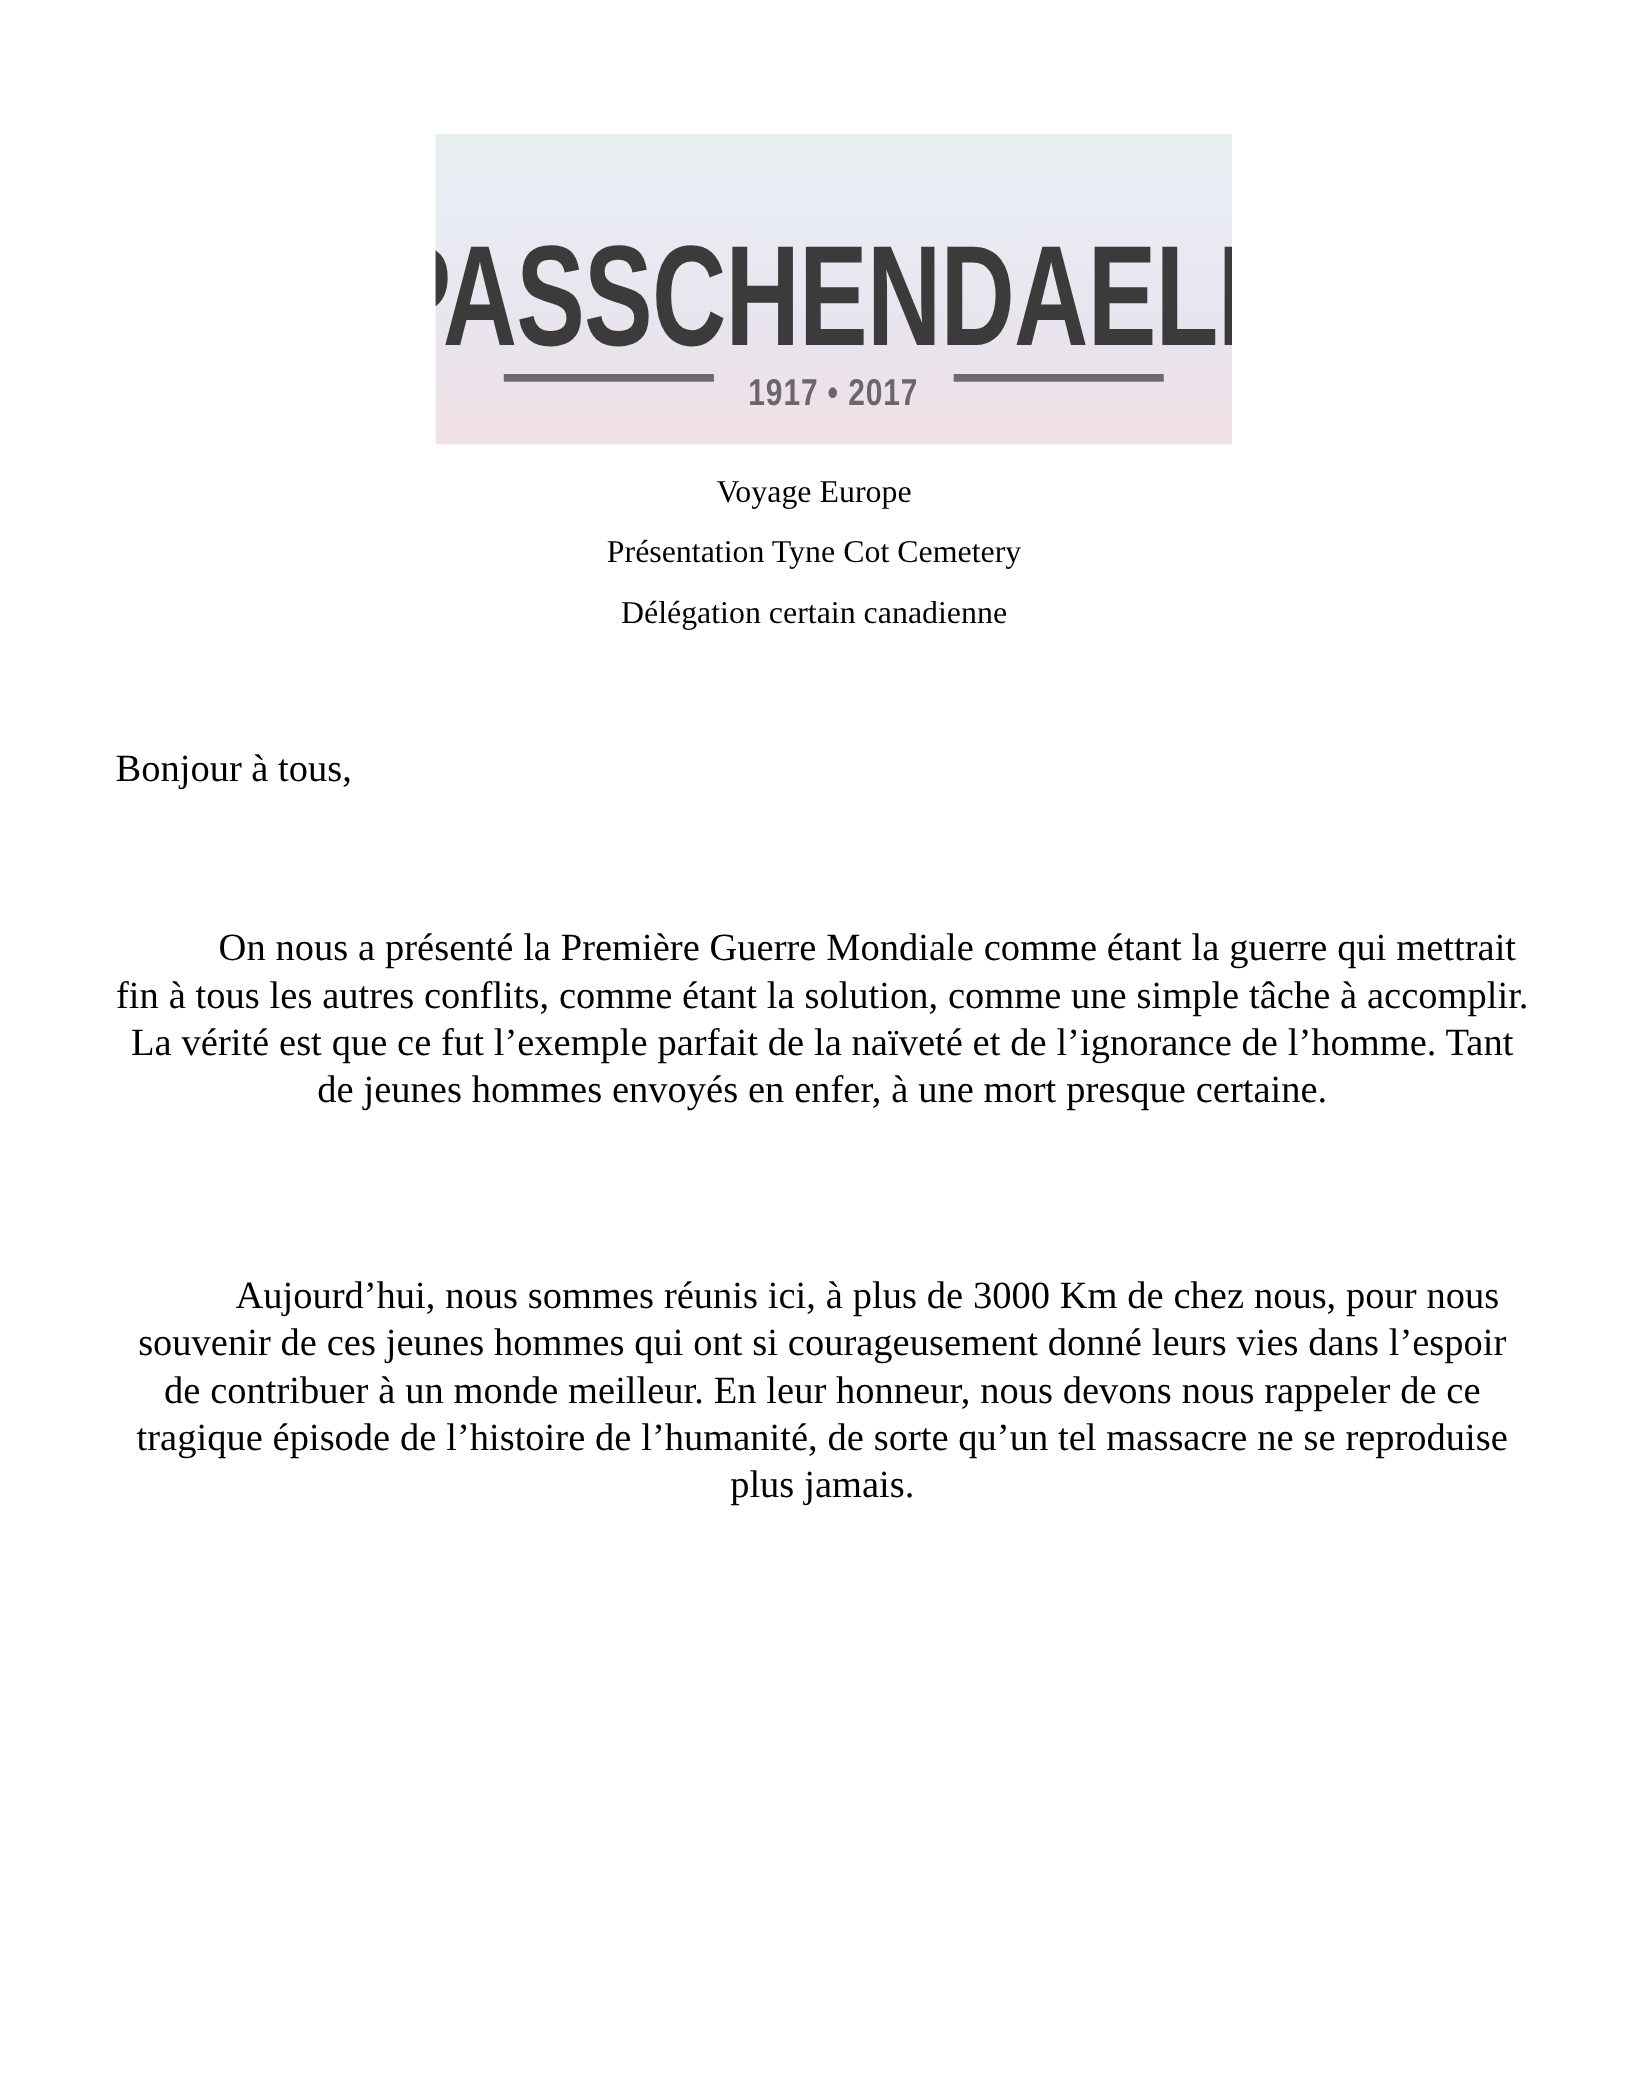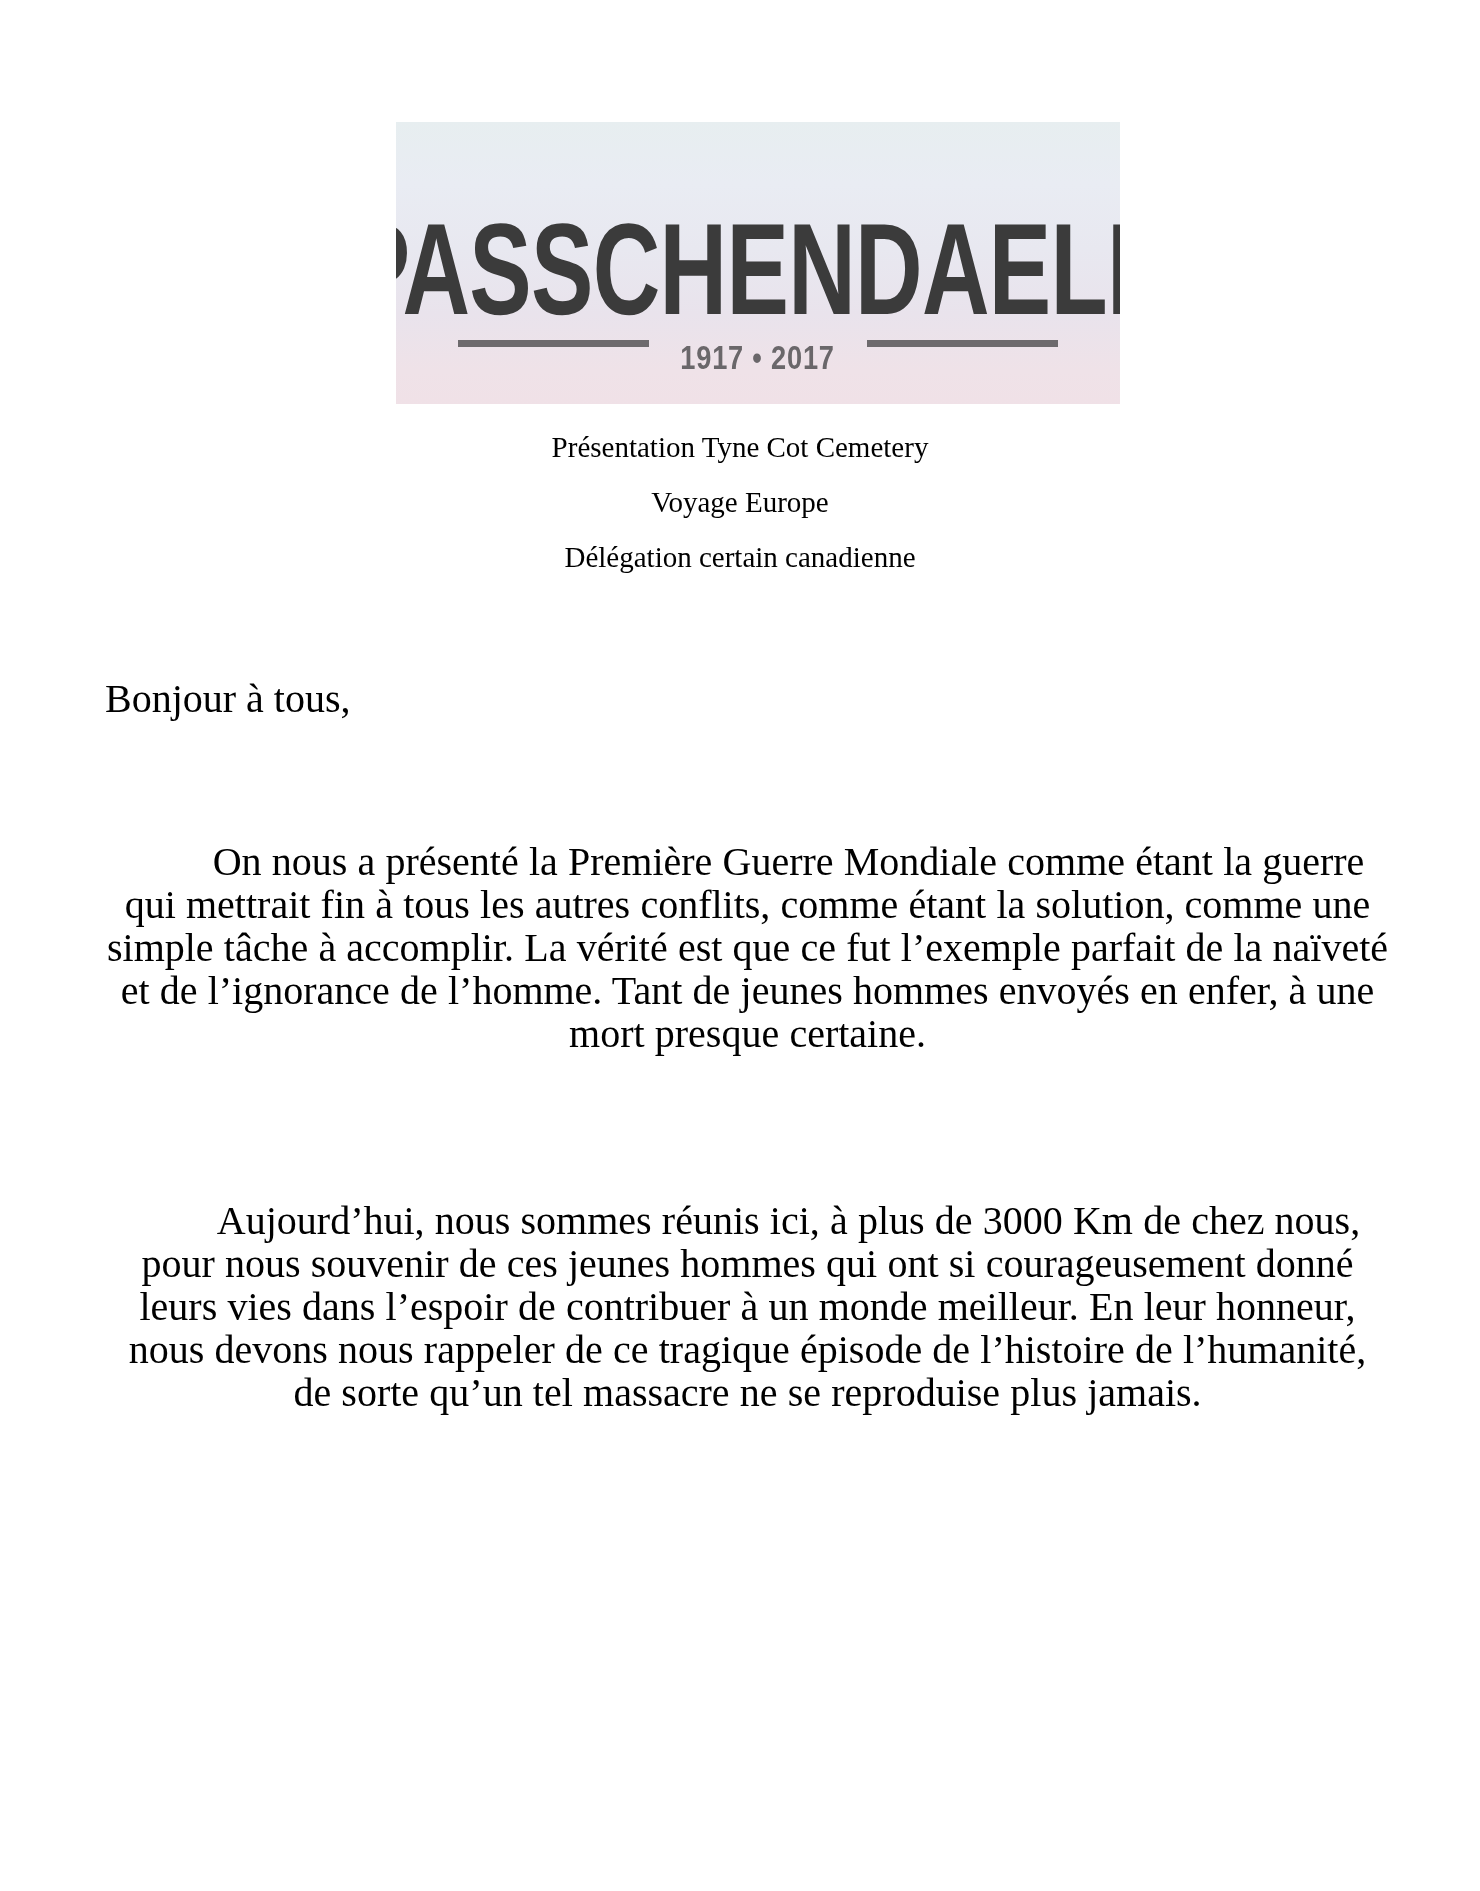--- a/index.html
+++ b/index.html
@@ -105,21 +105,21 @@
   .body-block {
     position: absolute;
     left: 105px;
     top: 672px;
     width: 1285px;
   }
 
   .body-line,
   .body-para {
     font-family: "Liberation Serif", "DejaVu Serif", serif;
-    font-size: 40px;
+    font-size: 35px;
     color: #000000;
   }
 
   .body-line {
     line-height: 54px;
     margin: 0;
   }
 
   .spacer-sm { height: 56px; }
   .spacer-md { height: 58px; }
@@ -142,22 +142,22 @@
   <div class="logo-banner">
     <div class="logo-wordmark">PASSCHENDAELE</div>
     <div class="logo-datebar">
       <div class="logo-rule logo-rule-left"></div>
       <div class="logo-years">1917 • 2017</div>
       <div class="logo-rule logo-rule-right"></div>
     </div>
   </div>
 
   <div class="title-block">
+    <div class="title-line">Voyage Europe</div>
     <div class="title-line">Présentation Tyne Cot Cemetery</div>
-    <div class="title-line">Voyage Europe</div>
     <div class="title-line">Délégation certain canadienne</div>
   </div>
 
   <div class="body-block">
 
     <p class="body-line">Bonjour à tous,</p>
 
     <div class="spacer-sm"></div>
 
 

